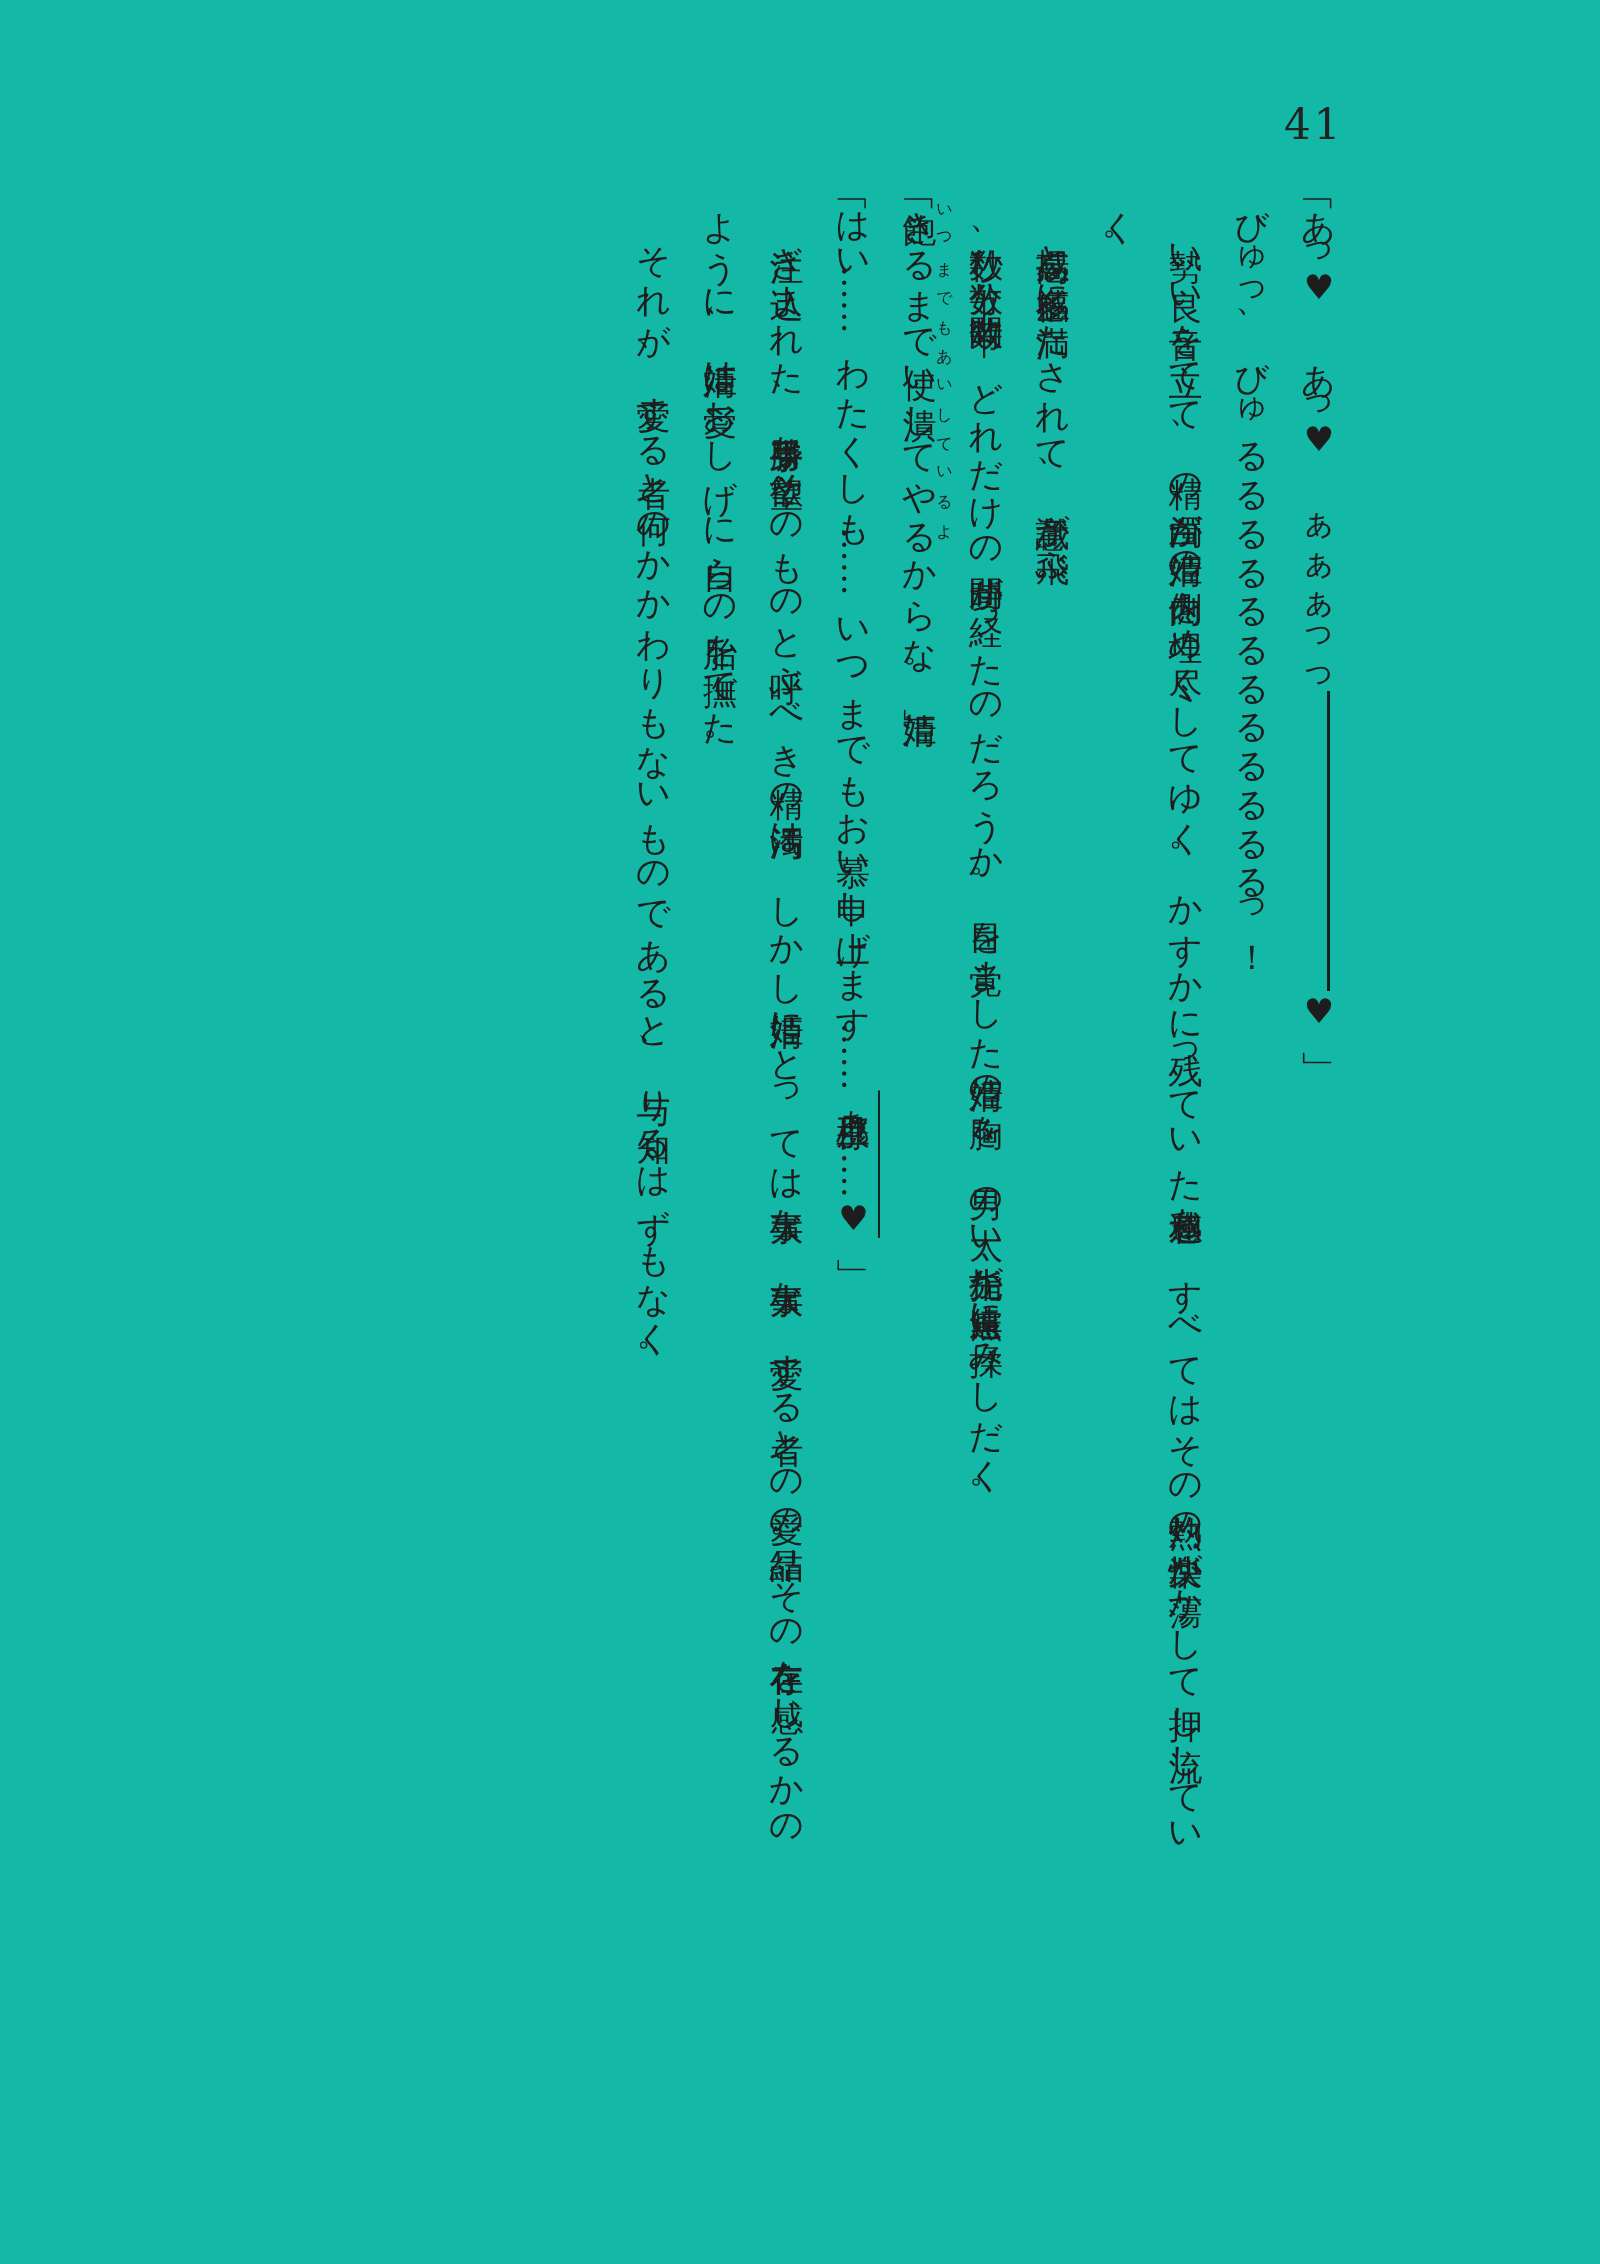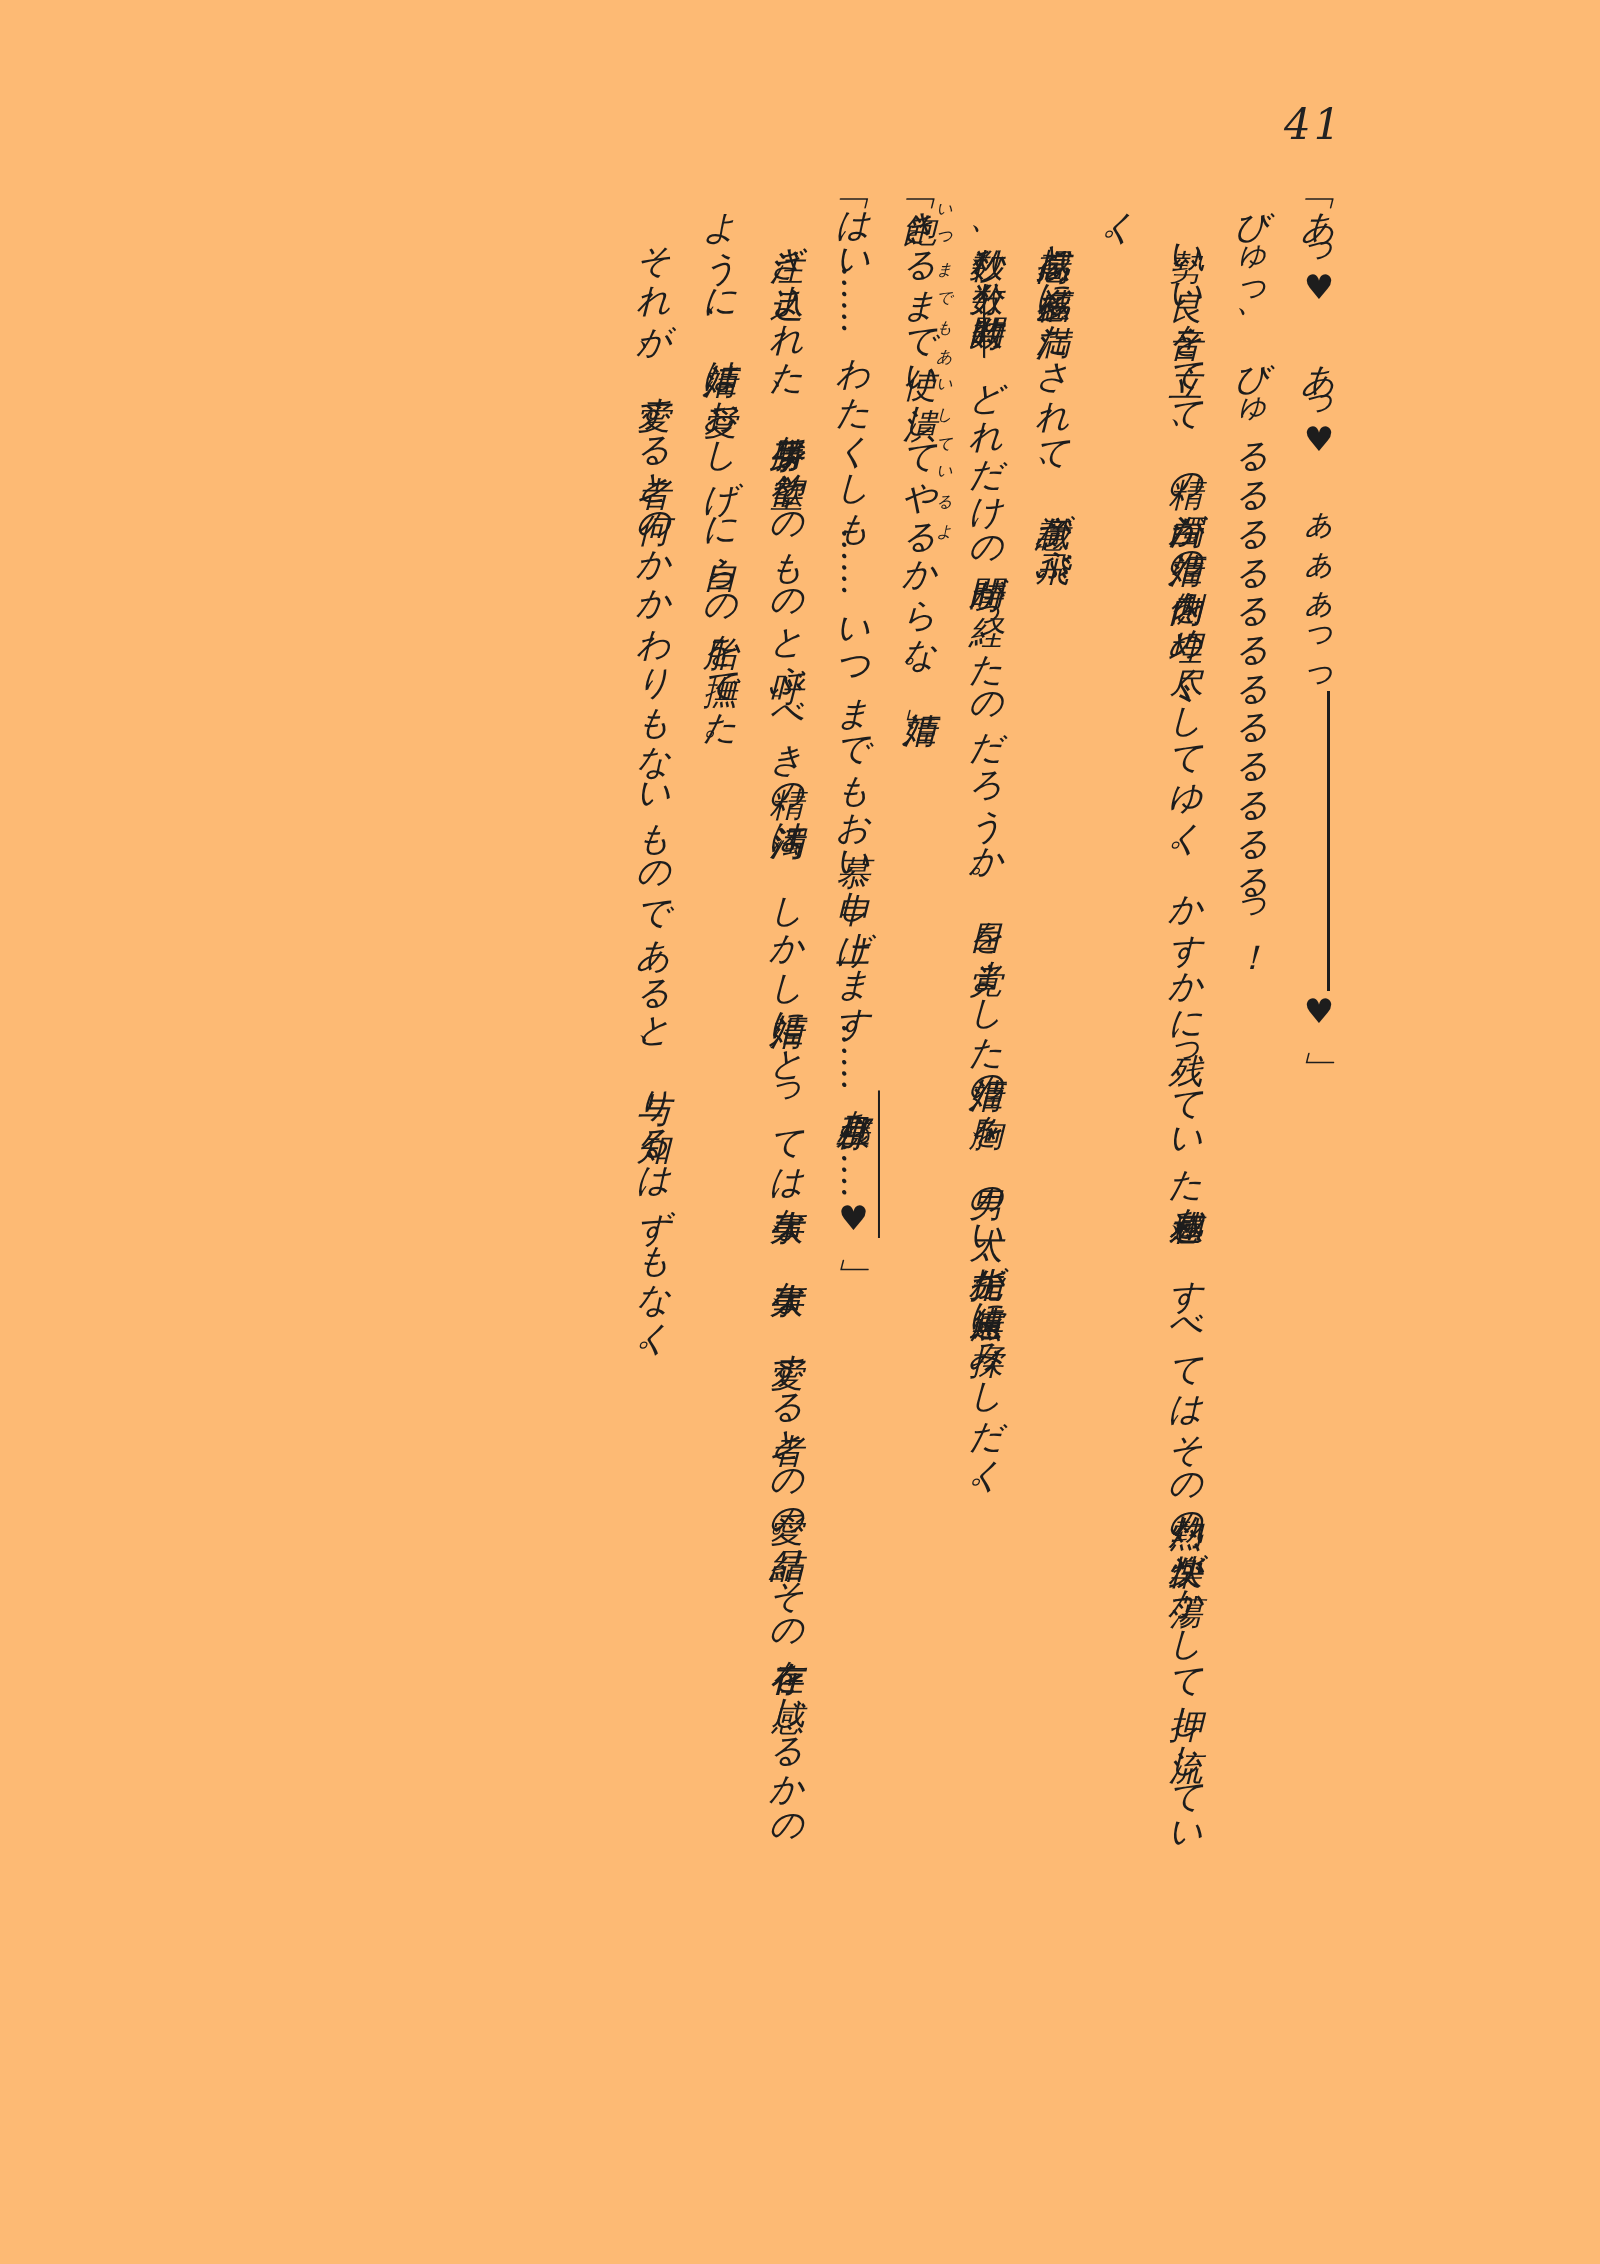--- a/index.html
+++ b/index.html
@@ -3,25 +3,24 @@
 <meta charset="utf-8">
 <style>
   html, body {
     margin: 0;
     padding: 0;
   }
   .page {
     position: relative;
     width: 1600px;
     height: 2264px;
-    background: #fdba74;
+    background: #14b8a6;
     color: #1d1d1d;
     font-family: "DejaVu Serif", "Liberation Serif", serif;
     overflow: hidden;
-    font-style: italic;
   }
   .page-number {
     position: absolute;
     top: 100px;
     left: 1284px;
     font-size: 42px;
     letter-spacing: 3px;
     color: #222;
   }
   .text-block {

